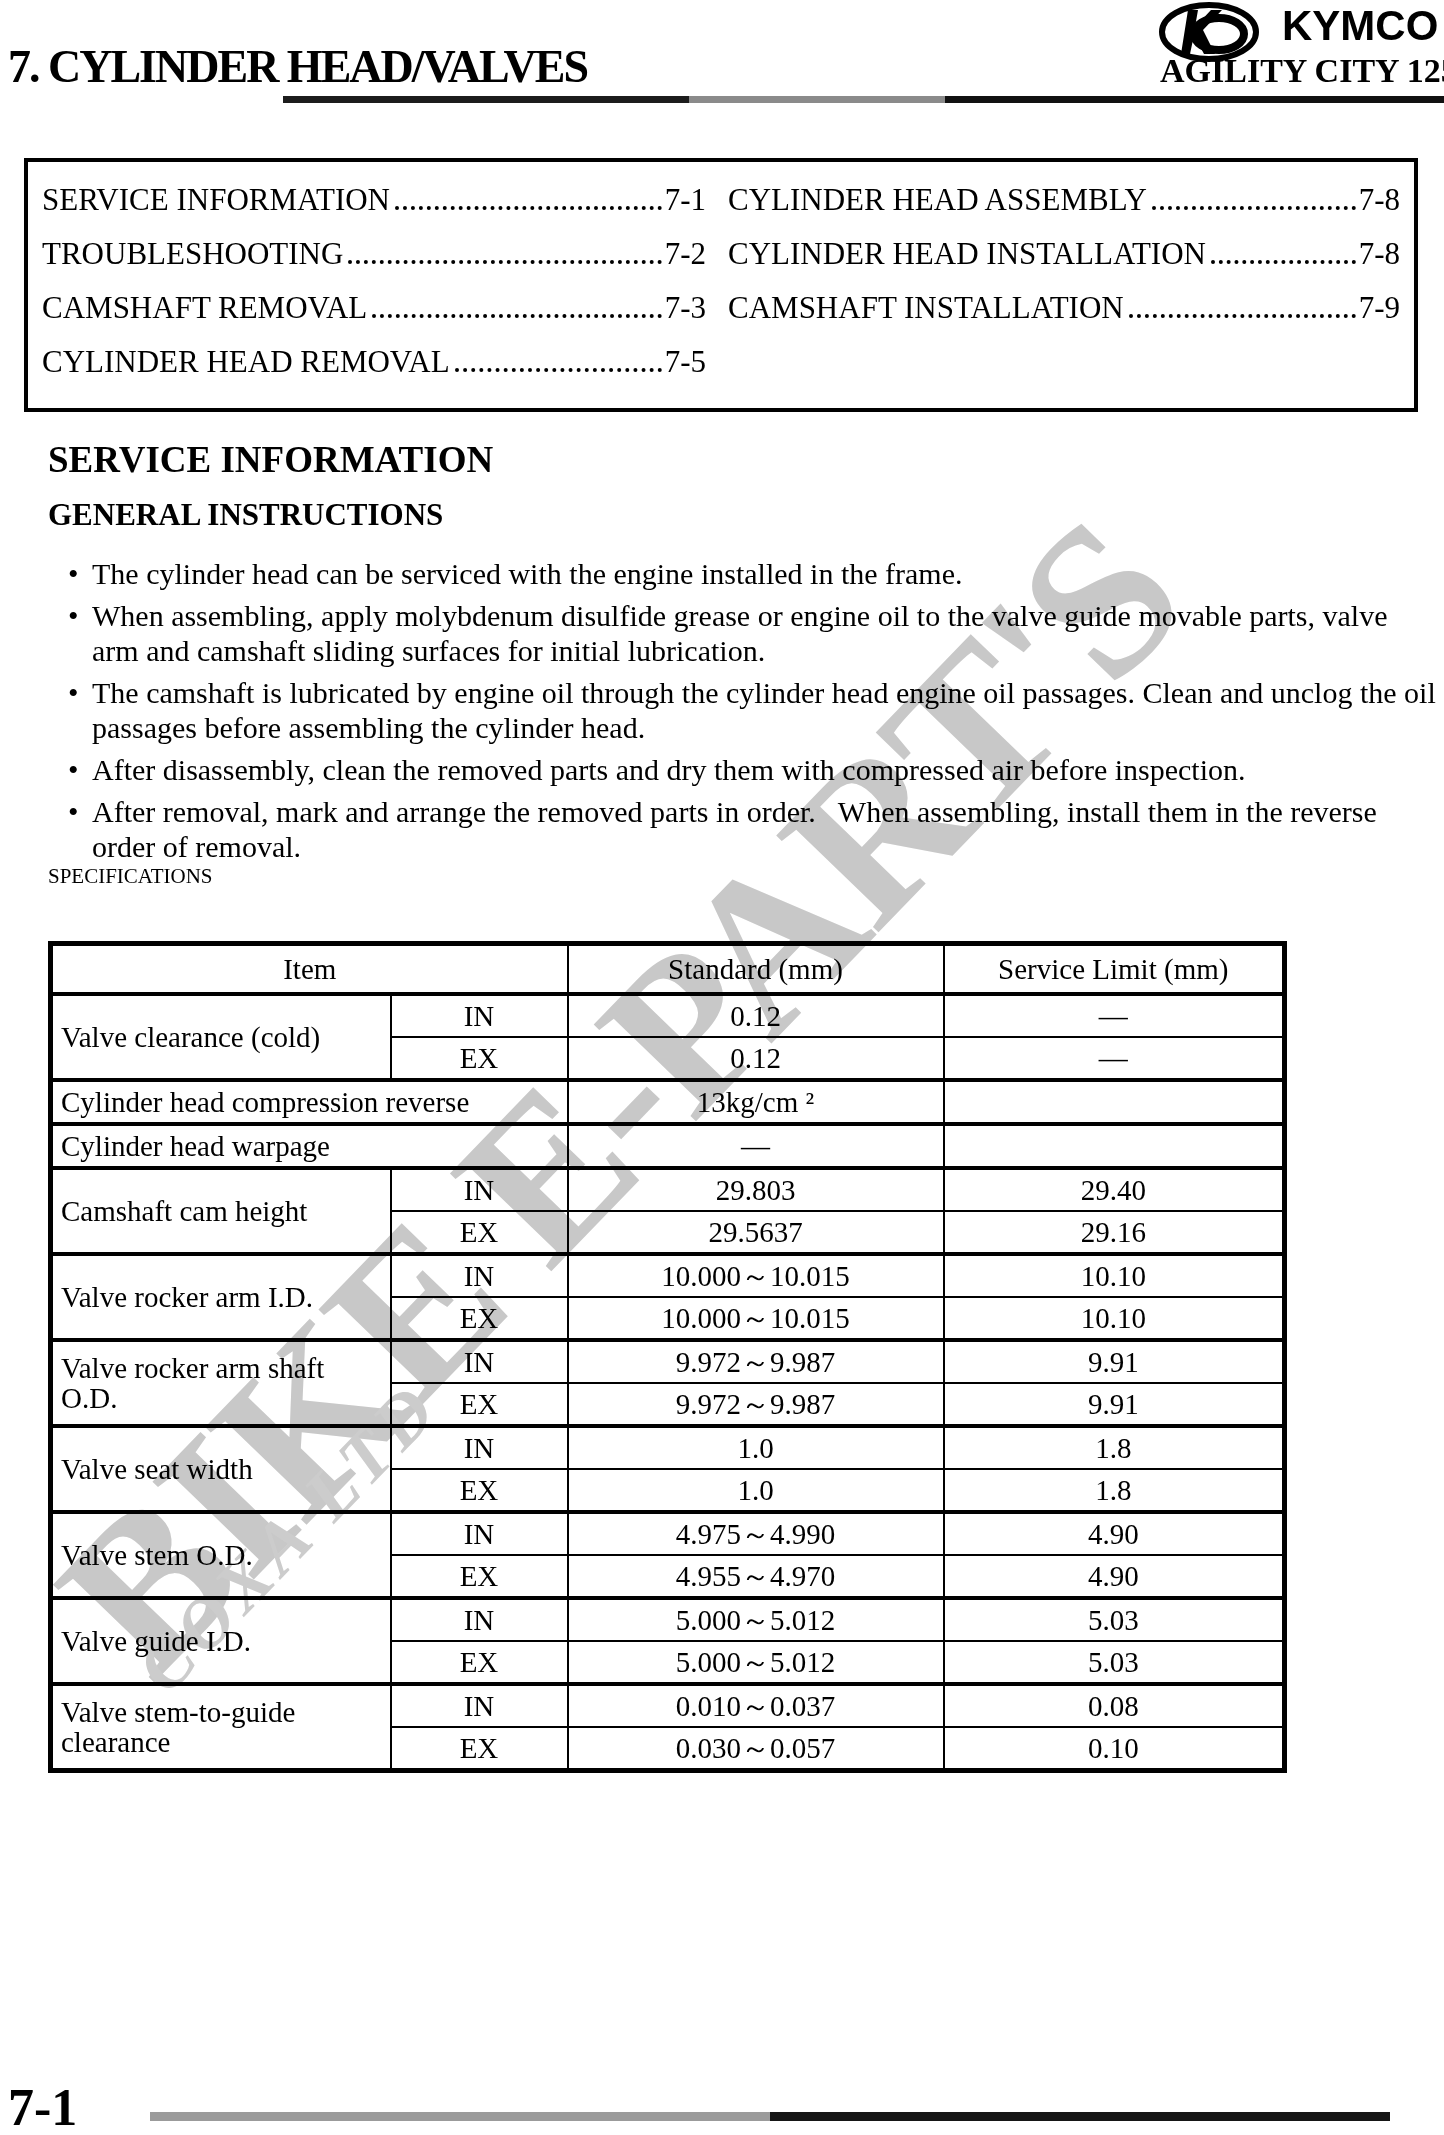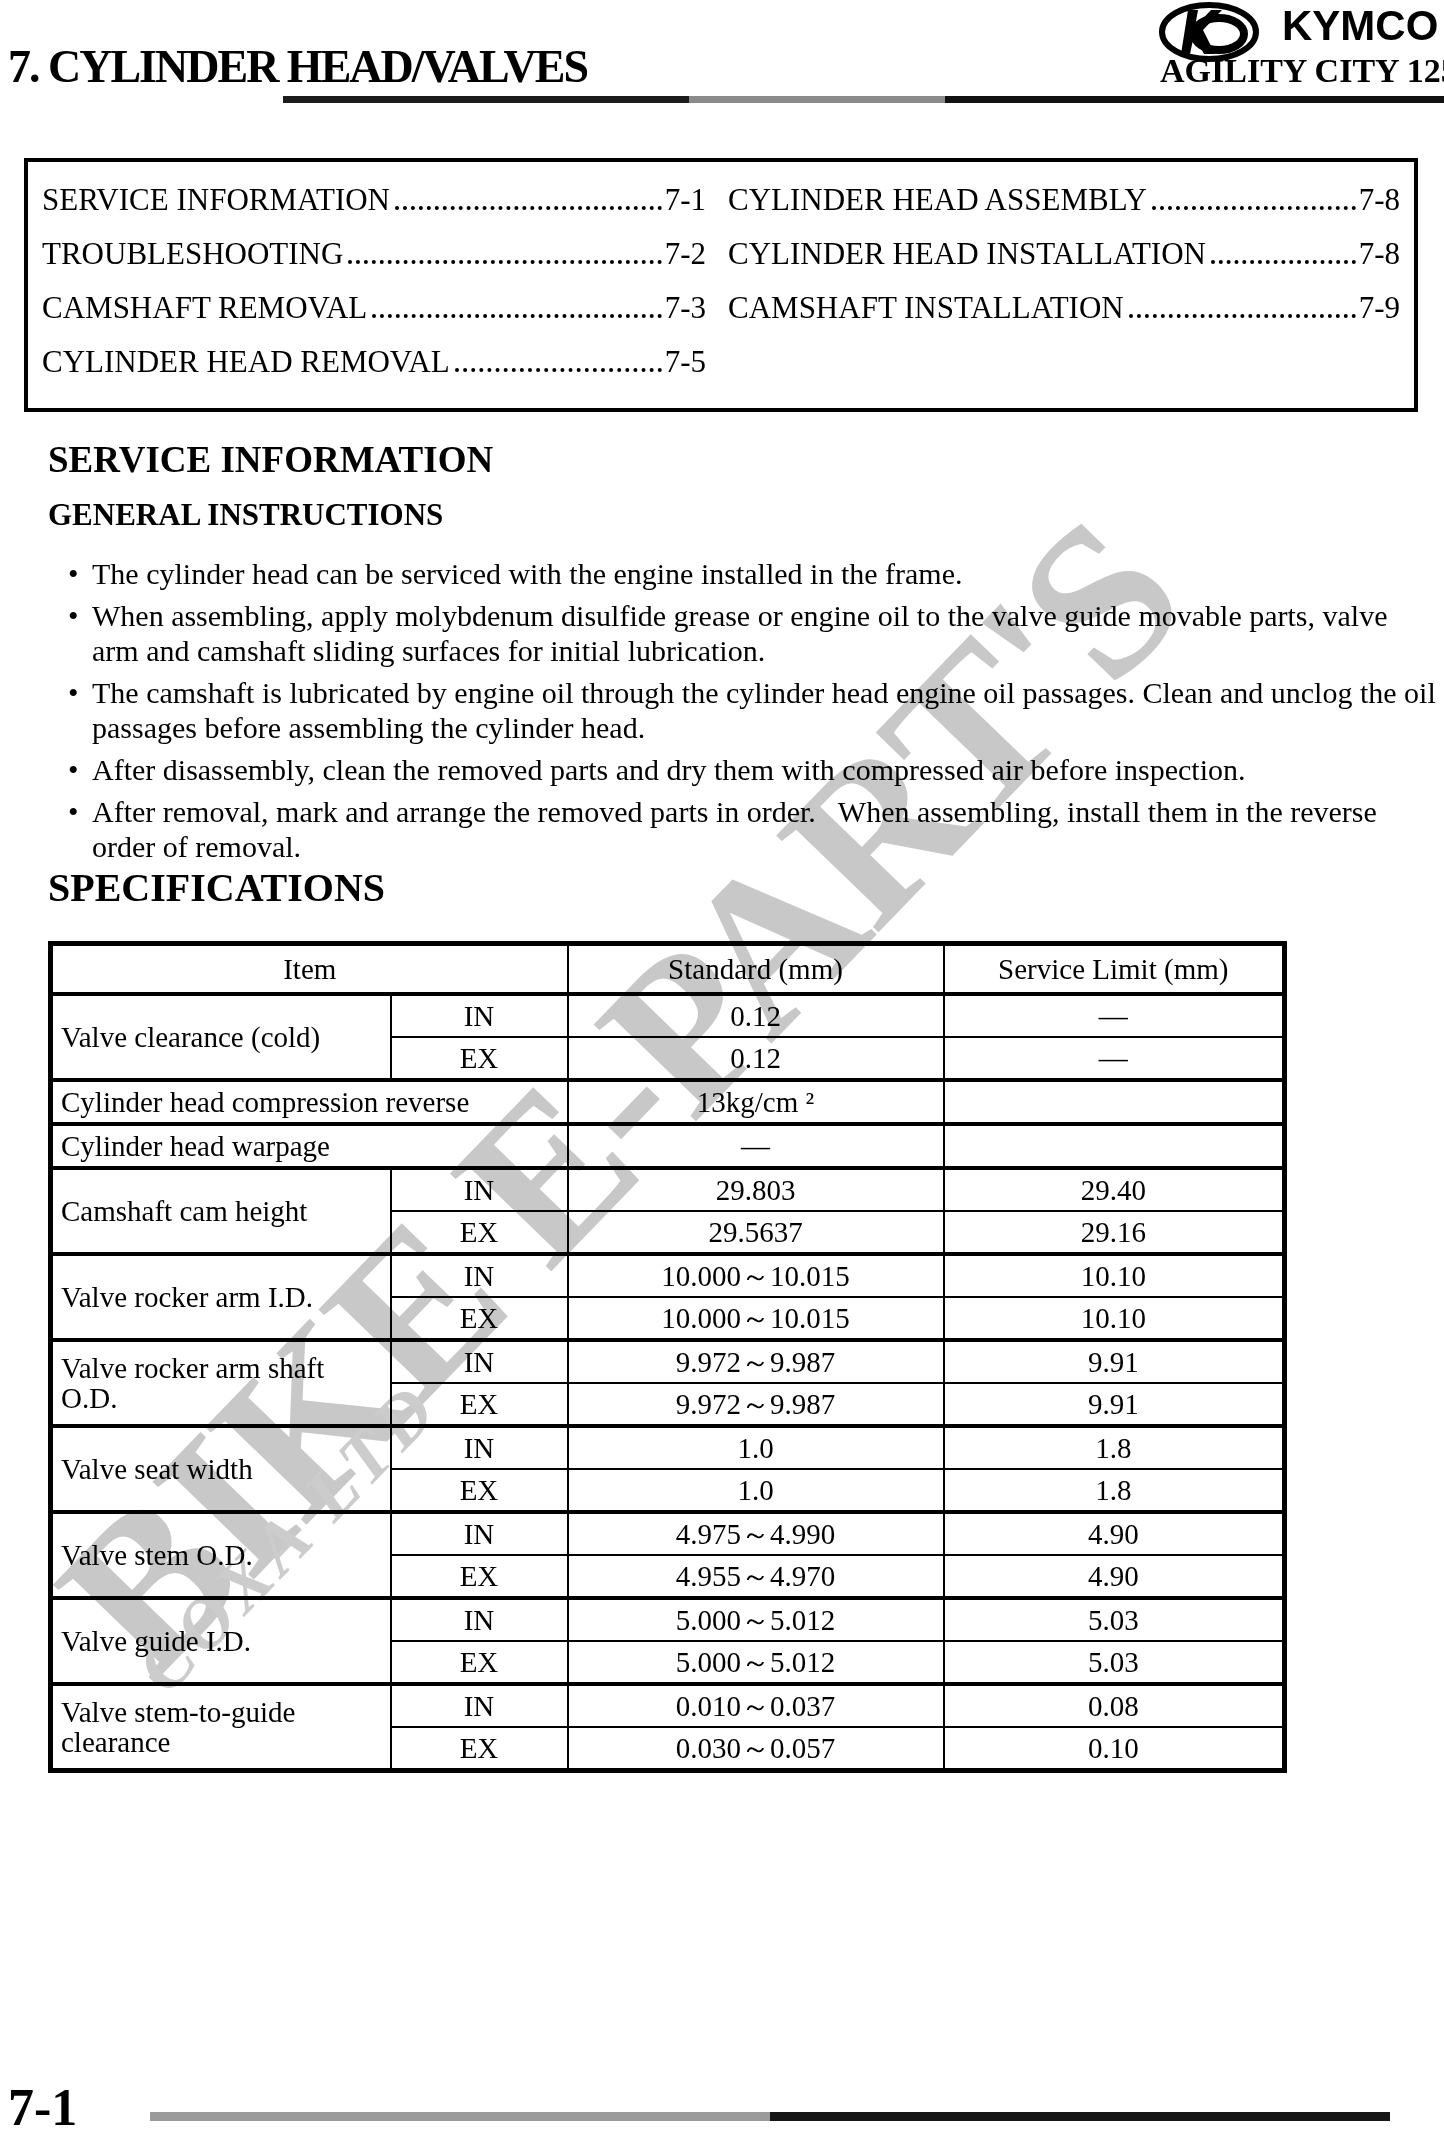--- a/index.html
+++ b/index.html
@@ -28,21 +28,21 @@
   .toc-box{position:absolute;left:24px;top:158px;width:1394px;height:254px;box-sizing:border-box;
            border:4px solid #000;display:flex;padding:20px 14px 0 14px;background:transparent;}
   .toc-col{display:flex;flex-direction:column;}
   .toc-col.left{width:664px;margin-right:22px;}
   .toc-col.right{flex:1;}
   .toc-row{display:flex;align-items:baseline;font-size:31px;height:34px;margin-bottom:20px;white-space:nowrap;}
   .toc-leader{flex:1;border-bottom:4px dotted #000;margin:0 3px 7px 5px;min-width:24px;}
   
   .h-service{position:absolute;left:48px;top:438px;margin:0;font-size:37px;font-weight:bold;}
   .h-general{position:absolute;left:48px;top:497px;margin:0;font-size:31px;font-weight:bold;}
-  .h-spec{position:absolute;left:48px;top:864px;margin:0;font-size:40px;font-weight:bold;}
+  .h-spec{position:absolute;left:48px;top:864px;margin:0;font-size:21px;font-weight:normal;}
   
   .bullets{position:absolute;left:48px;top:540px;width:1372px;margin:16px;padding:0;list-style:none;}
   .bullets li{position:relative;font-size:30px;line-height:35px;margin:0 0 7px 0;padding-left:28px;}
   .bullets li::before{content:"\2022";position:absolute;left:4px;top:0;font-size:30px;}
   
   .spec-table{position:absolute;left:48px;top:941px;border-collapse:collapse;table-layout:fixed;
               width:1234px;border:5px solid #000;background:transparent;}
   .spec-table th,.spec-table td{border:2px solid #000;font-size:29px;font-weight:normal;
               padding:0 4px;overflow:hidden;}
   .spec-table thead th{height:46px;border-bottom:3px solid #000;text-align:center;}

